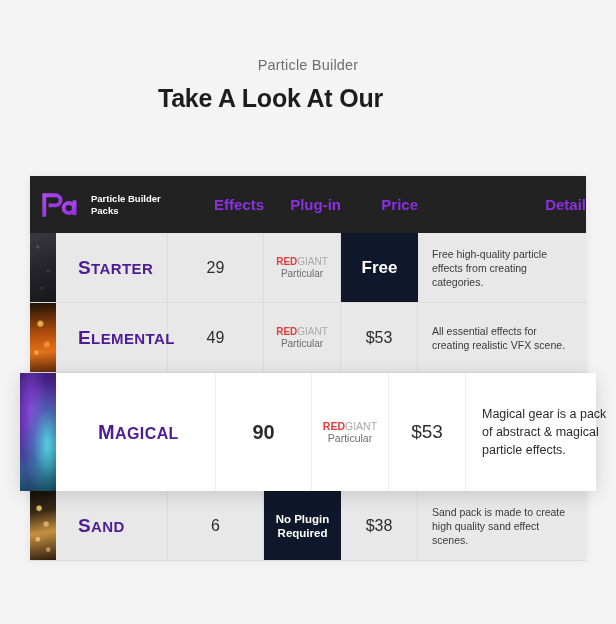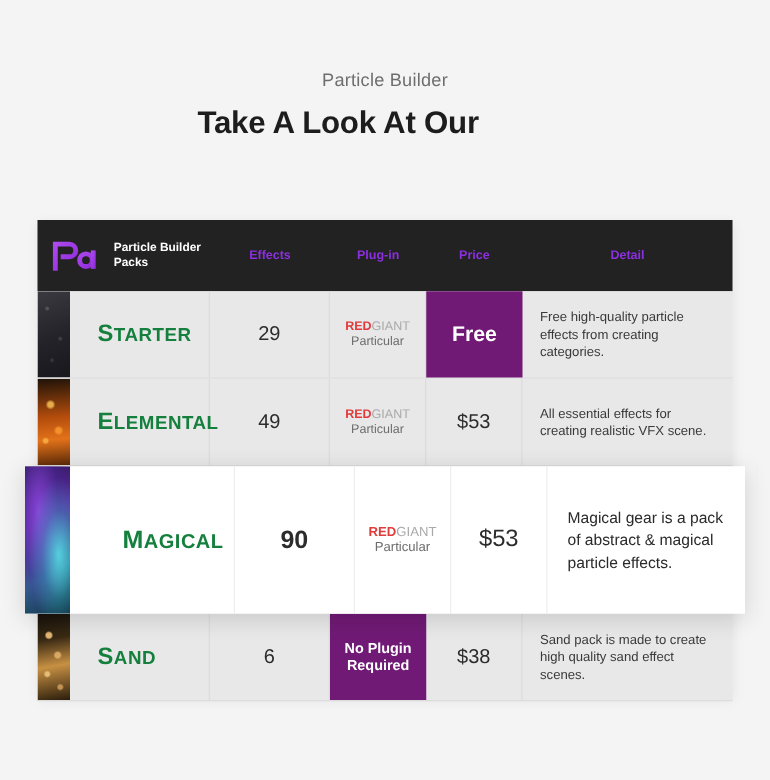--- a/index.html
+++ b/index.html
@@ -42,21 +42,21 @@
   .col-price  { width: 77px;  flex: none; }
   .col-detail { width: 168px; flex: none; }
 
   .thead .col-name { display: flex; align-items: center; padding-left: 10px; }
   .logo-mark { width: 42px; height: 28px; flex: none; }
   .logo-text {
     margin-left: 9px; color: #fff; font-size: 9.5px; font-weight: bold;
     line-height: 11.5px;
   }
   .th-label {
-    color: #8b2fe0; font-size: 10px; font-weight: bold; text-align: center;
+    color: #8b2fe0; font-size: 15px; font-weight: bold; text-align: right;
   }
   .th-plug { color: #8b2fe0; }
 
   
   .trow {
     display: flex; height: 70px; position: relative;
     background: #e9e8e9; border-bottom: 1px solid #dddcdd;
   }
   .trow:last-child { border-bottom: none; }
 
@@ -64,56 +64,56 @@
 
   .cell {
     display: flex; align-items: center; justify-content: center;
     font-size: 13px; color: #2c2c2c;
     border-right: 1px solid #dddcdd;
     height: 100%;
   }
   .cell.last { border-right: none; }
   .name-cell { width: 112px; flex: none; justify-content: flex-start; padding-left: 22px; }
   .pack-name {
-    font-size: 15px; font-weight: bold; color: #15803d; letter-spacing: .4px;
+    font-size: 15px; font-weight: bold; color: #4c1d95; letter-spacing: .4px;
   }
   .pack-name .cap { font-size: 19px; }
 
   .eff-cell   { width: 96px; flex: none; font-size: 16px; }
   .plug-cell  { width: 77px; flex: none; }
   .price-cell { width: 77px; flex: none; font-size: 16px; font-weight: normal; }
   .detail-cell{
     width: 168px; flex: none; justify-content: flex-start;
     padding: 0 14px; font-size: 10.5px; line-height: 14px; color: #3a3a3a;
   }
 
   .rg {
     font-size: 10px; line-height: 12px; text-align: center; color: #8e8e8e;
   }
   .rg .red  { color: #e03c3c; font-weight: bold; }
   .rg .gnt  { color: #a9a9a9; }
   .rg .part { color: #6d6d6d; }
 
   .green {
-    background: #701a75; color: #fff; font-weight: bold;
+    background: #0f172a; color: #fff; font-weight: bold;
     border-right: none;
   }
   .green.price-cell { font-size: 17px; }
   .green.plug-cell  { font-size: 11.5px; line-height: 14px; text-align: center; }
 
   
   .trow.featured {
     position: absolute; left: -10px; top: 197px;
     width: 576px; height: 118px;
     background: #ffffff;
     box-shadow: 0 4px 18px rgba(0,0,0,.14);
     border-bottom: none; z-index: 5;
   }
   .featured .cell { border-right: 1px solid #eeeeee; }
-  .featured .name-cell { width: 132px; padding-left: 42px; }
+  .featured .name-cell { width: 160px; padding-left: 42px; }
   .featured .eff-cell  { width: 96px; font-size: 20px; font-weight: bold; }
   .featured .plug-cell { width: 77px; }
   .featured .price-cell{ width: 77px; font-size: 19px; }
   .featured .detail-cell{
     width: 168px; font-size: 12.5px; line-height: 18px; color: #2b2b2b;
     padding: 12px 16px;
   }
   .featured .pack-name { font-size: 16px; }
   .featured .pack-name .cap { font-size: 20px; }
   .featured .thumb { width: 36px; }

